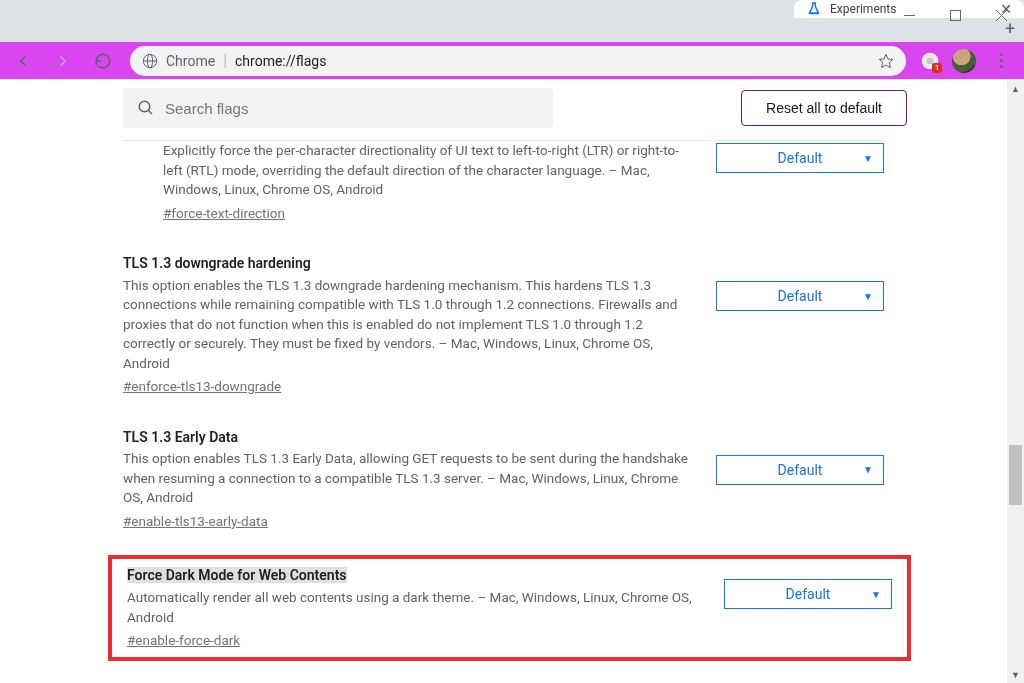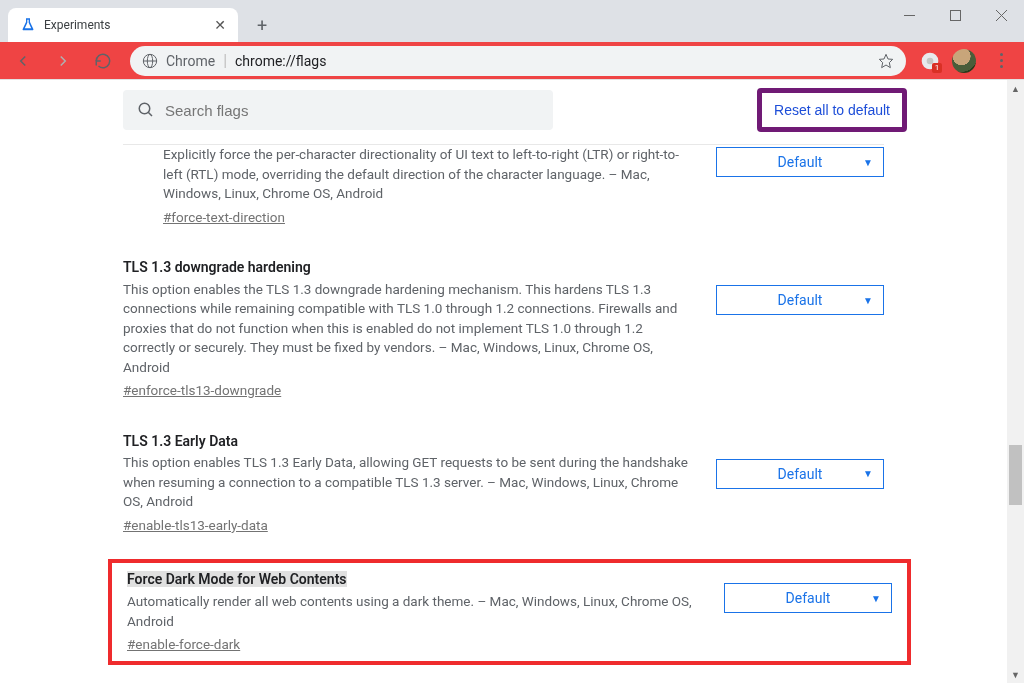--- a/index.html
+++ b/index.html
@@ -1,50 +1,50 @@
 <!DOCTYPE html>
 <html><head>
 <meta charset="utf-8">
 <style>
 * { margin: 0; padding: 0; box-sizing: border-box; }
 body { font-family: "Segoe UI", Roboto, Arial, sans-serif; background: #fff; width: 1024px; height: 683px; overflow: hidden; position: relative; }
 
 
-.titlebar { height: 42px; background: #dee1e6; display: flex; align-items: flex-end; position: relative; }
+.titlebar { height: 42px; background: #dee1e6; display: flex; align-items: flex-end; position: relative; flex-direction: column; }
 .window-controls { position: absolute; right: 0; top: 0; display: flex; }
 .window-controls .wc { width: 46px; height: 30px; display: flex; align-items: center; justify-content: center; color: #666; }
 .tab { background: #fff; height: 34px; margin-left: 8px; border-radius: 8px 8px 0 0; padding: 0 12px; display: flex; align-items: center; gap: 8px; min-width: 230px; position: relative; }
 .tab .favicon { width: 16px; height: 16px; color: #1a73e8; }
 .tab .title { font-size: 12px; color: #3c4043; flex: 1; }
 .tab .close { font-size: 14px; color: #555; }
 .newtab { width: 28px; height: 28px; display: flex; align-items: center; justify-content: center; color: #5f6368; font-size: 18px; margin-left: 10px; margin-bottom: 3px; }
 
 
-.toolbar { height: 38px; background: #ef4444; border-bottom: 1px solid #e1e1e1; display: flex; align-items: center; padding: 0 6px; gap: 6px; }
+.toolbar { height: 38px; background: #d946ef; border-bottom: 1px solid #e1e1e1; display: flex; align-items: center; padding: 0 6px; gap: 6px; }
 .icon-btn { width: 34px; height: 30px; display: flex; align-items: center; justify-content: center; color: #5f6368; border-radius: 15px; }
 .icon-btn.dis { color: #b0b0b0; }
 .omnibox { flex: 1; height: 30px; background: #f1f3f4; border-radius: 15px; display: flex; align-items: center; padding: 0 12px; gap: 8px; margin: 0 4px; }
 .omnibox .globe { color: #5f6368; }
 .omnibox .chromelbl { font-size: 14px; color: #5f6368; }
 .omnibox .sep { color: #c0c0c0; }
 .omnibox .url { font-size: 14px; color: #202124; flex: 1; }
 .omnibox .star { color: #5f6368; }
 .ext-icon { width: 28px; height: 28px; display: flex; align-items: center; justify-content: center; position: relative; }
 .ext-icon .dot-badge { position: absolute; right: 2px; bottom: 2px; background: #d93025; color: #fff; font-size: 8px; width: 10px; height: 10px; border-radius: 2px; display: flex; align-items: center; justify-content: center; }
 .avatar2 { width: 24px; height: 24px; border-radius: 50%; background: radial-gradient(circle at 40% 30%, #c8a57a 0 40%, #4a5d3a 41% 70%, #2a3a1a 71% 100%); }
 .menu-dots { display: flex; flex-direction: column; gap: 3px; }
 .menu-dots span { width: 3px; height: 3px; background: #5f6368; border-radius: 50%; }
 
 
 .page { position: absolute; left: 0; right: 17px; top: 80px; bottom: 0; background: #fff; overflow: hidden; }
 .topbar { display: flex; align-items: center; padding: 8px 0; gap: 20px; margin-left: 123px; margin-right: 100px; }
 .search { flex: 0 0 430px; height: 40px; background: #f1f3f4; border-radius: 4px; display: flex; align-items: center; padding: 0 14px; gap: 10px; }
 .search svg { color: #5f6368; }
 .search input { border: none; background: transparent; outline: none; font-size: 15px; color: #5f6368; flex: 1; }
-.reset { margin-left: auto; padding: 9px 12px; border: 5px solid #701a75; border-radius: 4px; background: #fff; color: #1d4ed8; font-size: 14px; font-weight: 500; }
+.reset { margin-left: auto; padding: 9px 24px; border: 1px solid #701a75; border-radius: 4px; background: #fff; color: #0f172a; font-size: 14px; font-weight: 500; }
 
 .divider { border: none; border-top: 1px solid #e8e8e8; margin: 4px 123px 0 123px; }
 
 .flags-list { margin: 0 123px 0 123px; }
 .flag-item { display: flex; align-items: flex-start; padding: 6px 0 24px; gap: 24px; }
 .flag-body { flex: 1; font-size: 13.5px; line-height: 1.45; color: #5f6368; }
 .flag-title { font-size: 14px; font-weight: 600; color: #202124; margin-bottom: 2px; }
 .flag-desc { margin-bottom: 4px; }
 .flag-anchor { color: #737373; text-decoration: underline; font-size: 13.5px; }
 .flag-select-col { width: 168px; padding-top: 28px; display: flex; justify-content: flex-end; }

